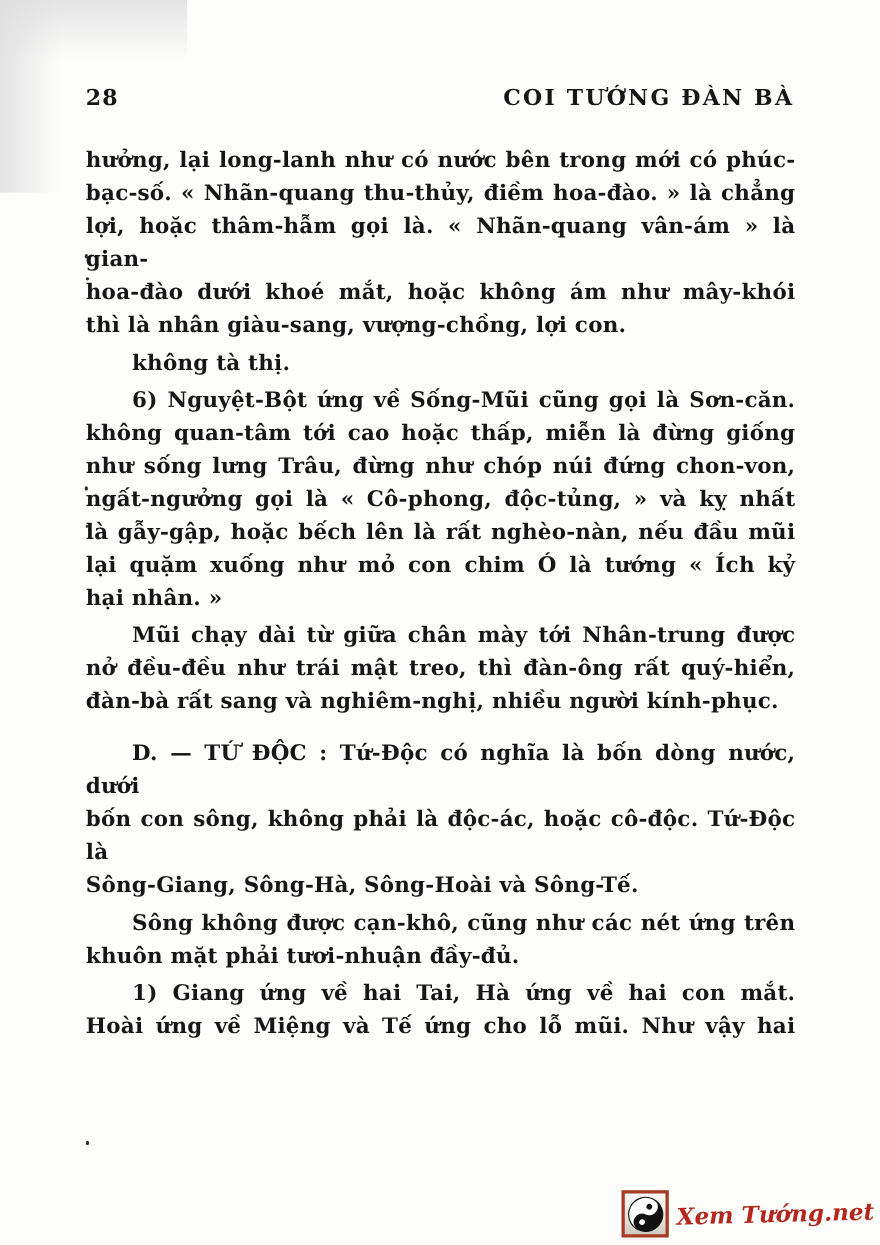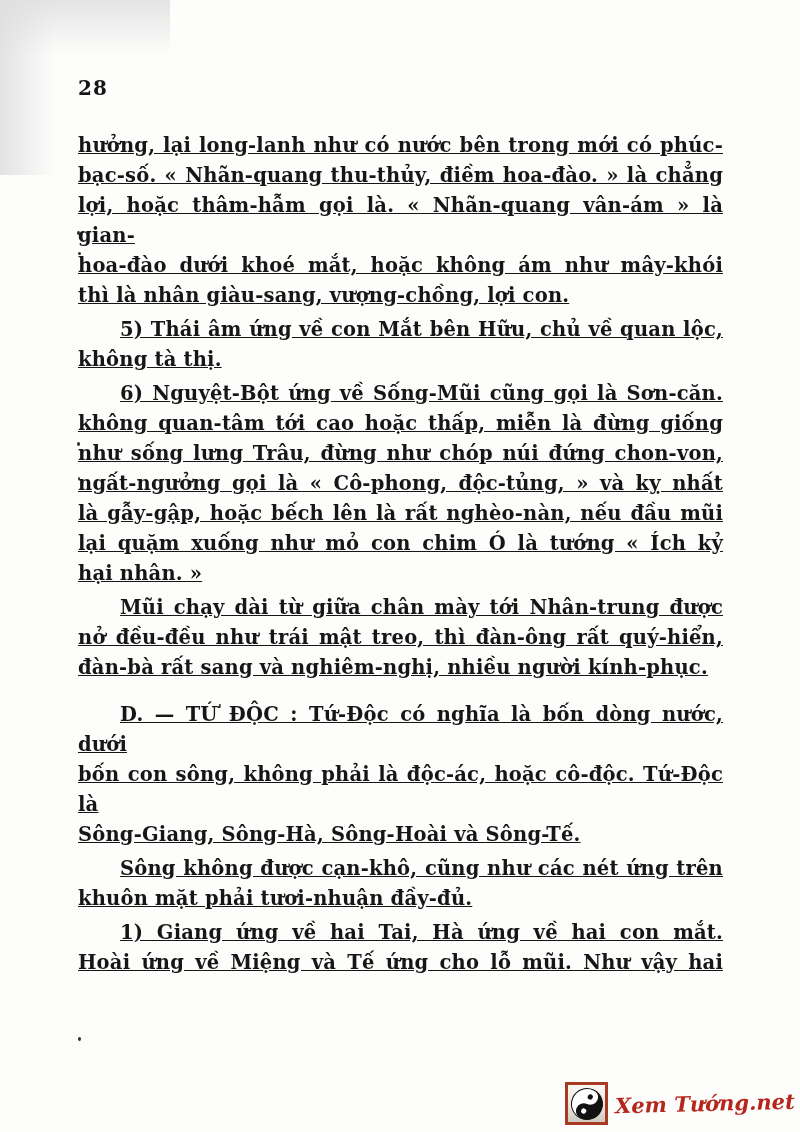--- a/index.html
+++ b/index.html
@@ -34,21 +34,21 @@
   .running-title { letter-spacing: 2px; }
 
   .page-body {
     position: absolute; top: 131px; left: 78px; width: 645px;
     font-size: 19.5px; font-weight: bold; line-height: 30px;
     letter-spacing: 0.2px;
   }
   .paragraph { margin-top: 4px; }
   .paragraph:first-child { margin-top: 0; }
   .paragraph.section-gap { margin-top: 17px; }
-  .line { text-align: justify; text-align-last: justify; min-height: 30px; text-decoration: underline; }
+  .line { text-align: justify; text-align-last: justify; min-height: 30px; }
   .line.last { text-align-last: left; }
   .paragraph.indent .line:first-child { text-indent: 42px; }
 
   
   .speck { position: absolute; background: #2c2c2c; border-radius: 50%; pointer-events: none; }
 
   .watermark {
     position: absolute; right: 5px; bottom: 7px;
     display: flex; align-items: center; gap: 7px;
   }
@@ -69,32 +69,32 @@
 </head>
 <body>
 
 <div class="page">
 
   <div class="corner-shade-top"></div>
   <div class="corner-shade-left"></div>
 
   <div class="running-header">
     <span class="page-number">28</span>
+    <span class="running-title">COI TƯỚNG ĐÀN BÀ</span>
   </div>
 
   <div class="page-body">
       <div class="paragraph">
         <div class="line">hưởng, lại long-lanh như có nước bên trong mới có phúc-</div>
         <div class="line">bạc-số. « Nhãn-quang thu-thủy, điềm hoa-đào. » là chẳng</div>
         <div class="line">lợi, hoặc thâm-hẫm gọi là. « Nhãn-quang vân-ám » là gian-</div>
         <div class="line">hoa-đào dưới khoé mắt, hoặc không ám như mây-khói</div>
         <div class="line last">thì là nhân giàu-sang, vượng-chồng, lợi con.</div>
       </div>
       <div class="paragraph indent">
-        <div class="line">5) Thái âm ứng về con Mắt bên Hữu, chủ về quan lộc,</div>
         <div class="line last">không tà thị.</div>
       </div>
       <div class="paragraph indent">
         <div class="line">6) Nguyệt-Bột ứng về Sống-Mũi cũng gọi là Sơn-căn.</div>
         <div class="line">không quan-tâm tới cao hoặc thấp, miễn là đừng giống</div>
         <div class="line">như sống lưng Trâu, đừng như chóp núi đứng chon-von,</div>
         <div class="line">ngất-ngưởng gọi là « Cô-phong, độc-tủng, » và kỵ nhất</div>
         <div class="line">là gẫy-gập, hoặc bếch lên là rất nghèo-nàn, nếu đầu mũi</div>
         <div class="line">lại quặm xuống như mỏ con chim Ó là tướng « Ích kỷ</div>
         <div class="line last">hại nhân. »</div>

